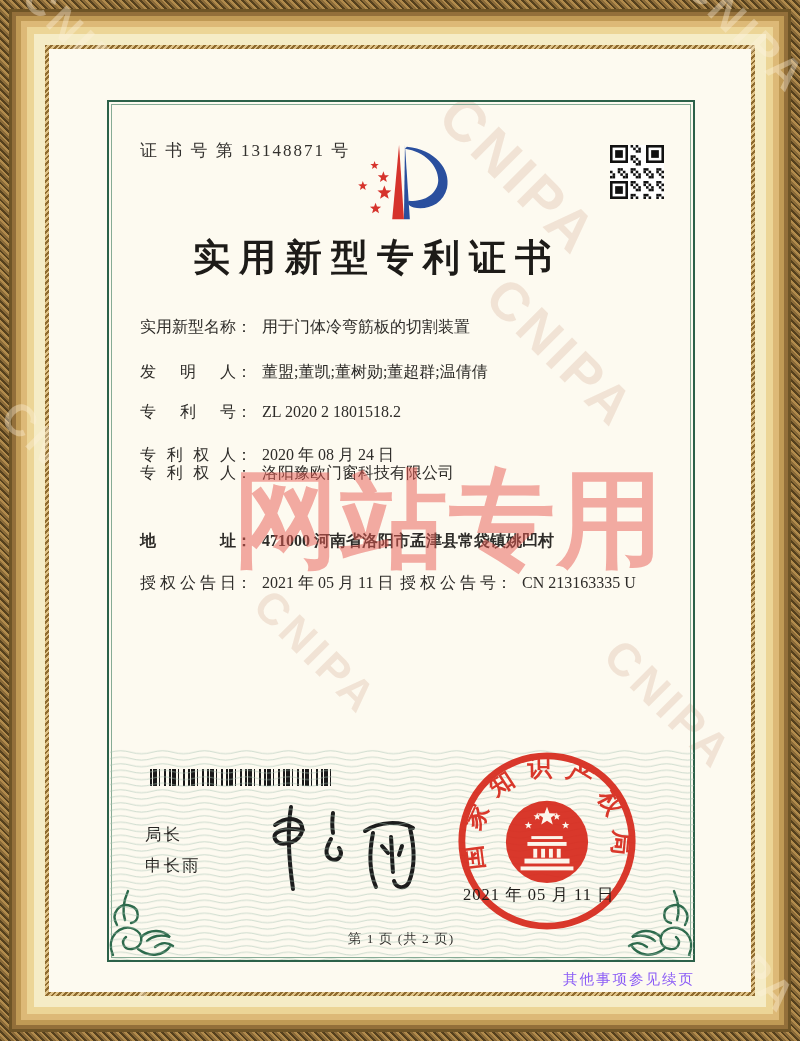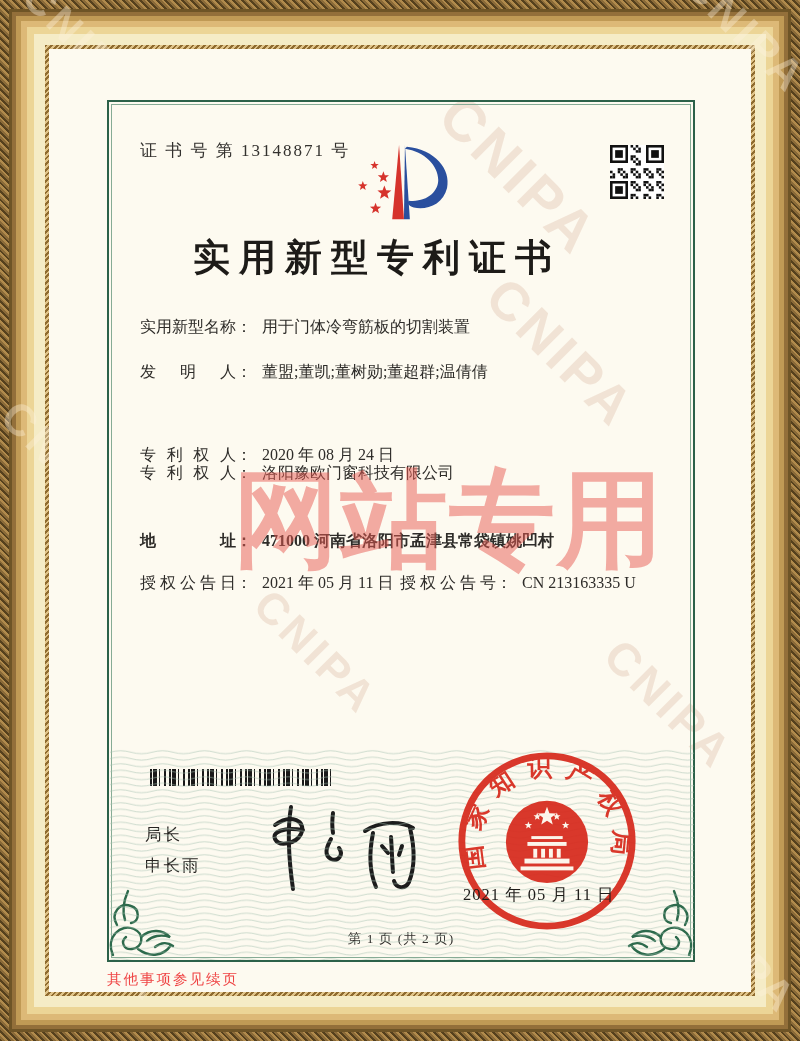--- a/index.html
+++ b/index.html
@@ -36,21 +36,21 @@
            color:#1d1b18; letter-spacing:9px; }
   .field-row { left:91px; font-size:16px; color:#2e2c29; white-space:nowrap; }
   .flabel { display:inline-block; width:96px; text-align:justify; text-align-last:justify; }
   .fcolon { margin-right:10px; }
   .grant-col2 { position:absolute; left:260px; top:0; }
   .paras { left:91px; top:549px; width:524px; font-size:15.5px; line-height:27px; color:#2b2926;
            text-align:justify; }
   .paras p { text-indent:2em; }
   .signer { left:96px; font-size:16.5px; color:#262421; letter-spacing:2px; }
   .page-info { left:58px; top:881px; width:588px; text-align:center; font-size:13.5px; color:#33312e; letter-spacing:1px; }
-  .footer-note { left:58px; top:921px; width:588px; text-align:left; font-size:14.5px; color:#ef4444; letter-spacing:2px; }
+  .footer-note { left:58px; top:921px; width:588px; text-align:right; font-size:14.5px; color:#8b5cf6; letter-spacing:2px; }
   .seal-date { left:414px; top:835px; width:180px; font-size:16.5px; color:#1f1d1a; letter-spacing:1px; z-index:22; }
 
   .barcode { left:101px; top:720px; width:182px; height:17px;
     background:repeating-linear-gradient(90deg,#191919 0 2px,transparent 2px 3px,#191919 3px 7px,transparent 7px 9px,#191919 9px 10px,transparent 10px 14px,#191919 14px 16px,transparent 16px 19px); }
 
   .waves { left:61px; top:700px; z-index:1; }
   svg { display:block; }
 </style>
 </head>
 <body>
@@ -222,20 +222,23 @@
   </svg>
 
   <div class="abs title">实用新型专利证书</div>
 
   <div class="abs field-row" style="top:268px;">
     <span class="flabel">实用新型名称</span><span class="fcolon">：</span><span>用于门体冷弯筋板的切割装置</span>
   </div>
   <div class="abs field-row" style="top:313px;">
     <span class="flabel">发明人</span><span class="fcolon">：</span><span>董盟;董凯;董树勋;董超群;温倩倩</span>
   </div>
+  <div class="abs field-row" style="top:353px;">
+    <span class="flabel">专利号</span><span class="fcolon">：</span><span>ZL 2020 2 1801518.2</span>
+  </div>
   <div class="abs field-row" style="top:396px;">
     <span class="flabel">专利权人</span><span class="fcolon">：</span><span>2020 年 08 月 24 日</span>
   </div>
   <div class="abs field-row" style="top:414px;">
     <span class="flabel">专利权人</span><span class="fcolon">：</span><span>洛阳豫欧门窗科技有限公司</span>
   </div>
   <div class="abs field-row" style="top:482px;font-weight:bold;">
     <span class="flabel">地址</span><span class="fcolon">：</span><span>471000 河南省洛阳市孟津县常袋镇姚凹村</span>
   </div>
   <div class="abs field-row" style="top:524px;">

